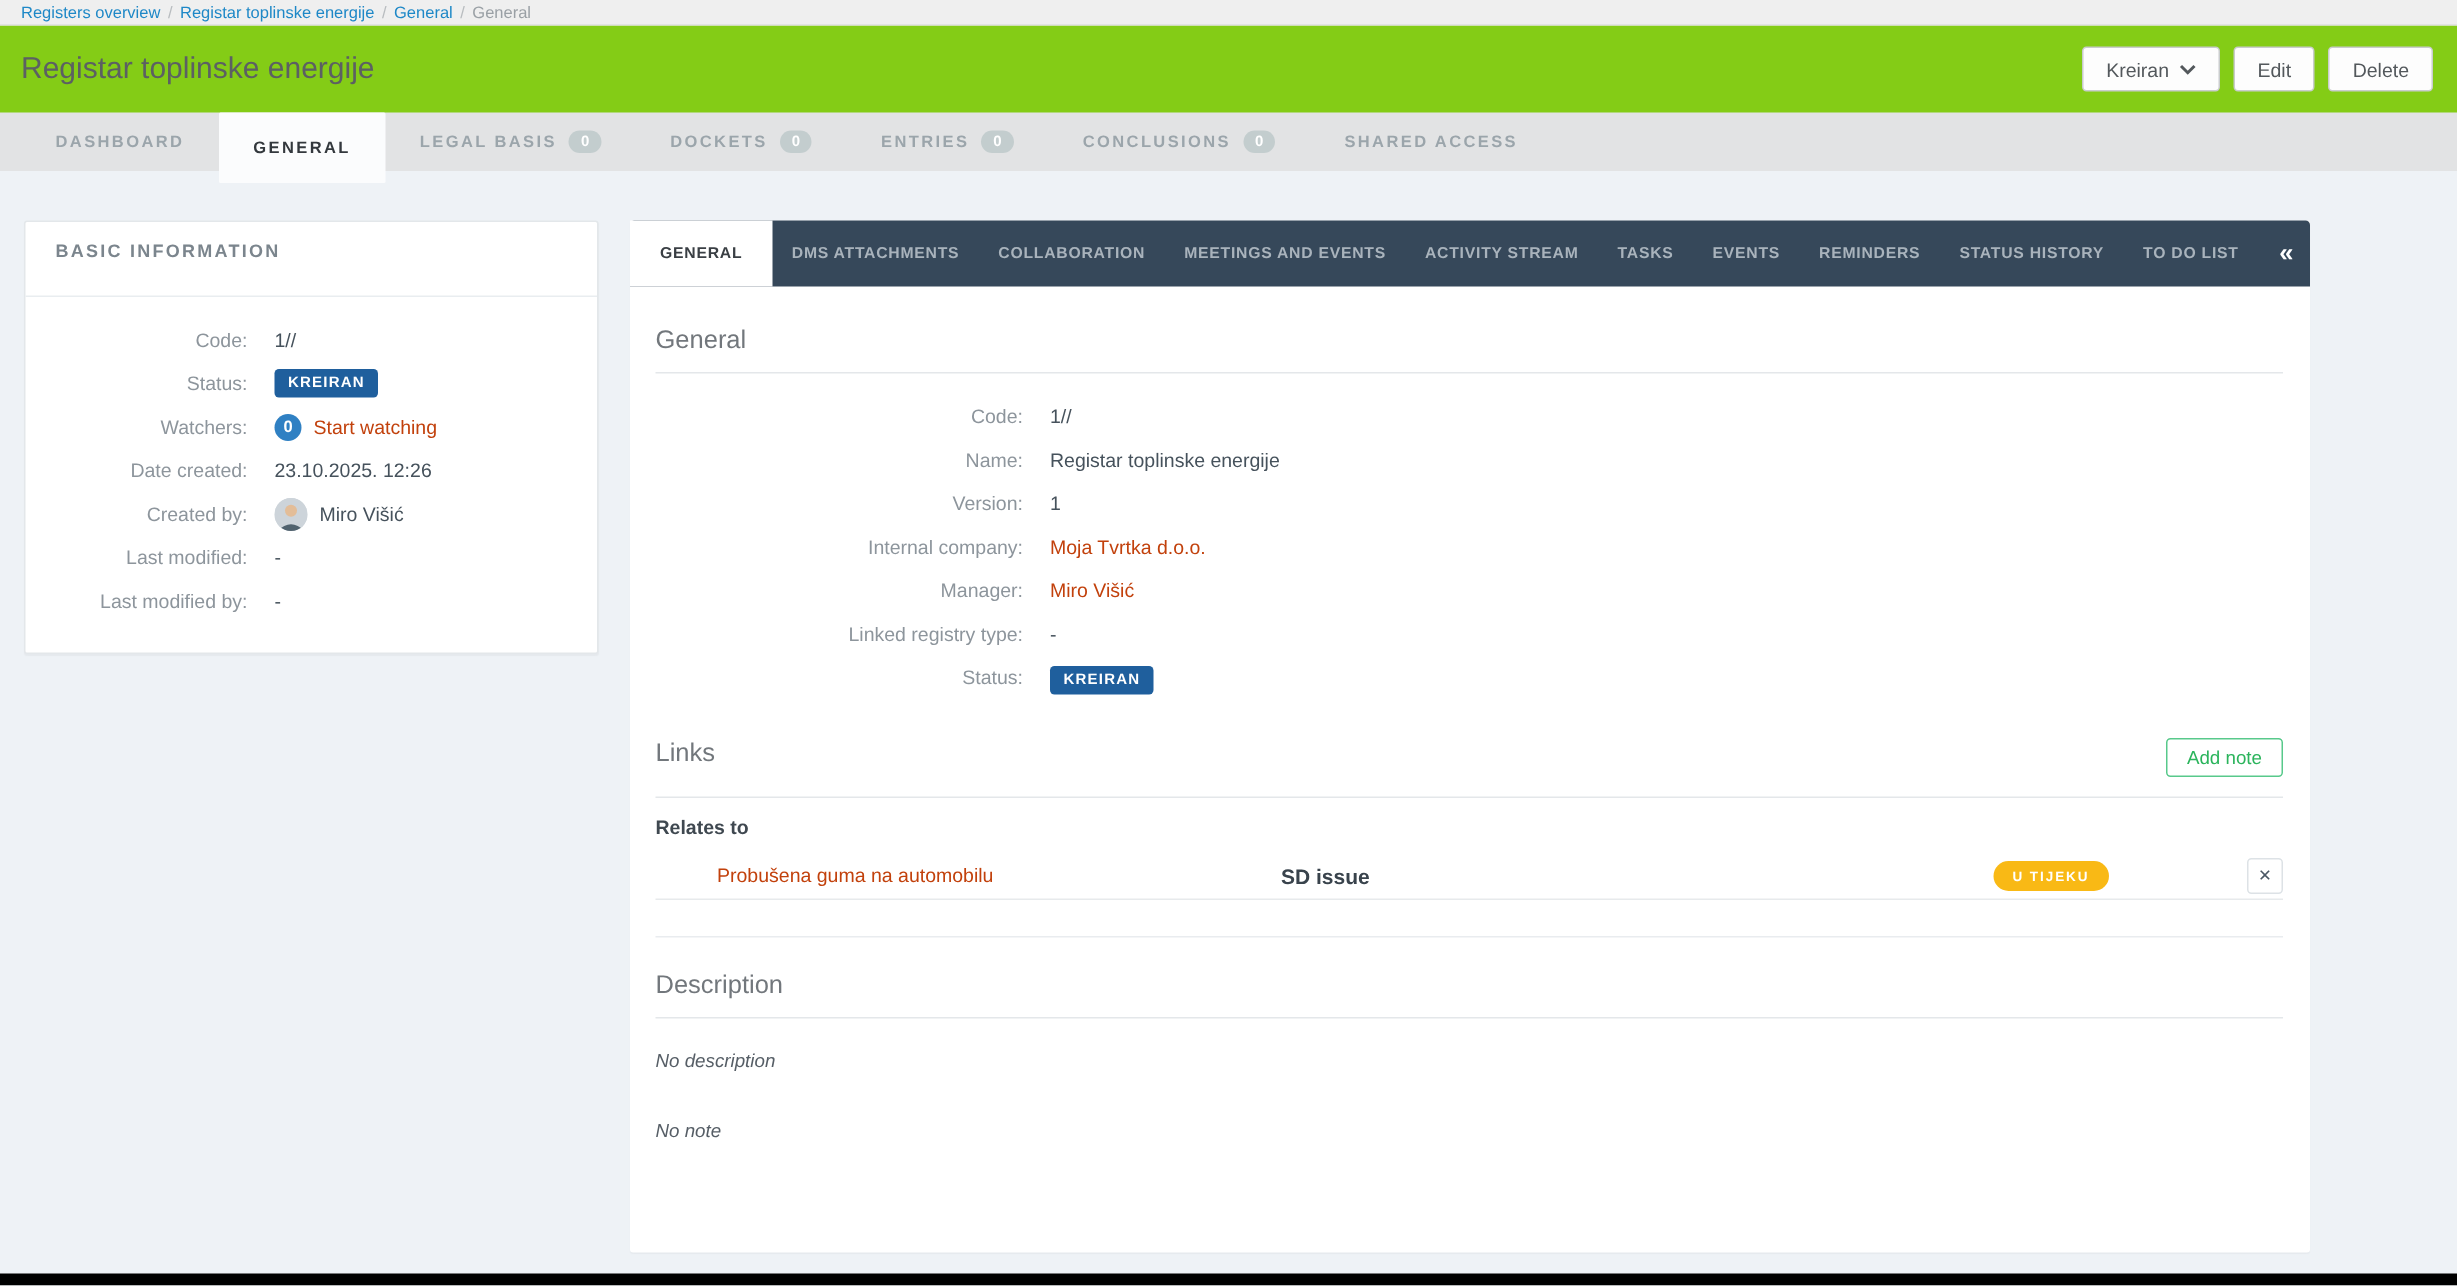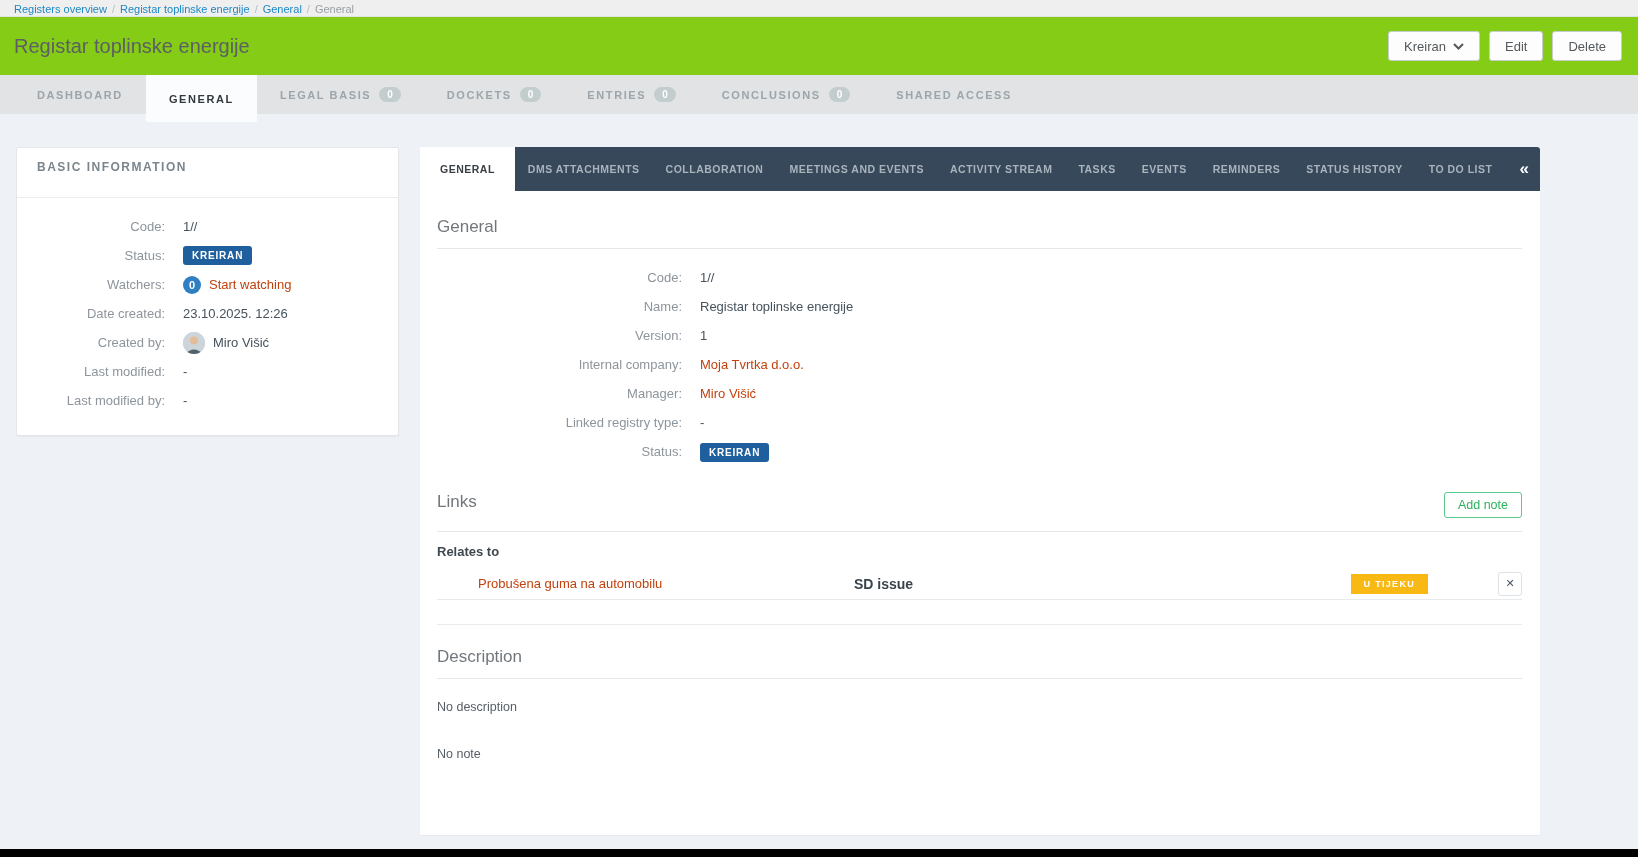--- a/index.html
+++ b/index.html
@@ -54,24 +54,24 @@
   .glabel { width:263px; text-align:right; color:#8d959c; font-size:13px; padding-right:18px; flex:none; }
   .gvalue { font-size:13px; color:#46525c; }
 
   .links-head { display:flex; align-items:flex-start; justify-content:space-between; border-bottom:1px solid #e4e7ea; padding:16px 0 11px 0; }
   .links-head h2 { font-size:17px; font-weight:400; color:#72777c; }
   .add-link { background:#fff; border:1px solid #58c98b; border-radius:3px; color:#2bb45c; font-size:12.5px; padding:5px 13px; cursor:pointer; font-family:inherit; margin-bottom:2px; }
   .relates { font-size:13px; font-weight:700; color:#3f4850; padding:12px 0 9px 0; }
   .link-row { display:flex; align-items:center; height:32px; border-bottom:1px solid #e7eaec; }
   .ltitle { flex:0 0 417px; padding-left:41px; font-size:13px; }
   .ltype { flex:1; font-size:14px; font-weight:600; color:#39434c; }
-  .lbadge { background:#f9b915; color:#fff; font-size:9px; font-weight:700; letter-spacing:1.3px; padding:5px 13px; border-radius:0; margin-right:70px; }
+  .lbadge { background:#f9b915; color:#fff; font-size:9px; font-weight:700; letter-spacing:1.3px; padding:5px 13px; border-radius:10px; margin-right:92px; }
   .lclose { width:24px; height:24px; border:1px solid #dde2e6; border-radius:3px; background:#fff; color:#4a5764; font-size:11px; cursor:pointer; display:flex; align-items:center; justify-content:center; }
   .sect-sep { border-bottom:1px solid #e9ecef; margin-top:24px; }
-  .empty { font-size:12.5px; color:#565e66; padding:21px 0 12px 0; }
+  .empty { font-size:12.5px; font-style:italic; color:#565e66; padding:21px 0 12px 0; }
   .bottom-bar { height:8px; background:#000; }
 </style>
 </head>
 <body>
 
 <div class="page">
 
   <div class="tophdr">
     <div class="breadcrumb">
       <a>Registers overview</a>

